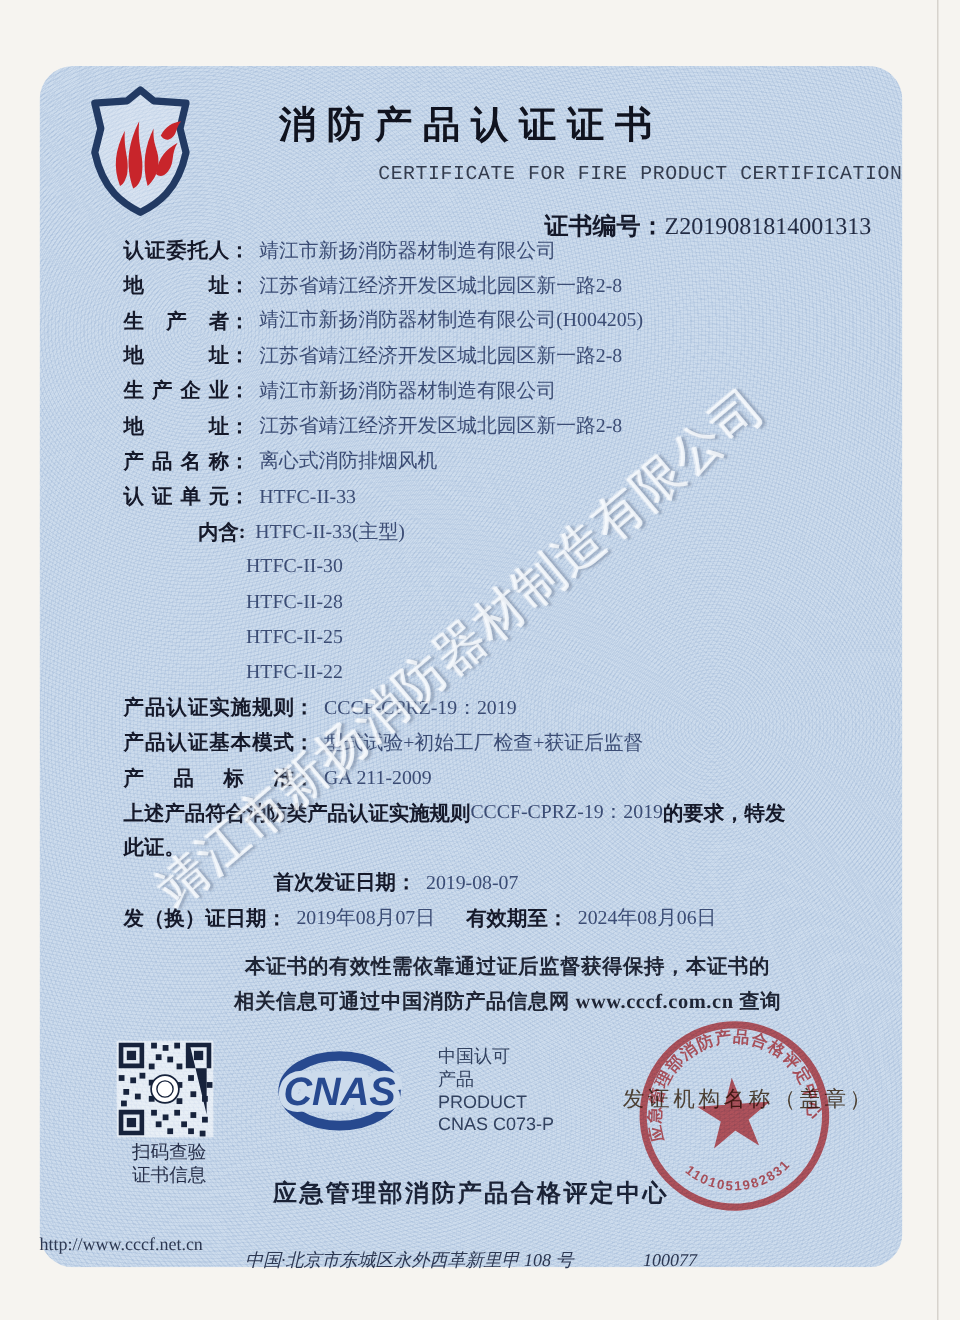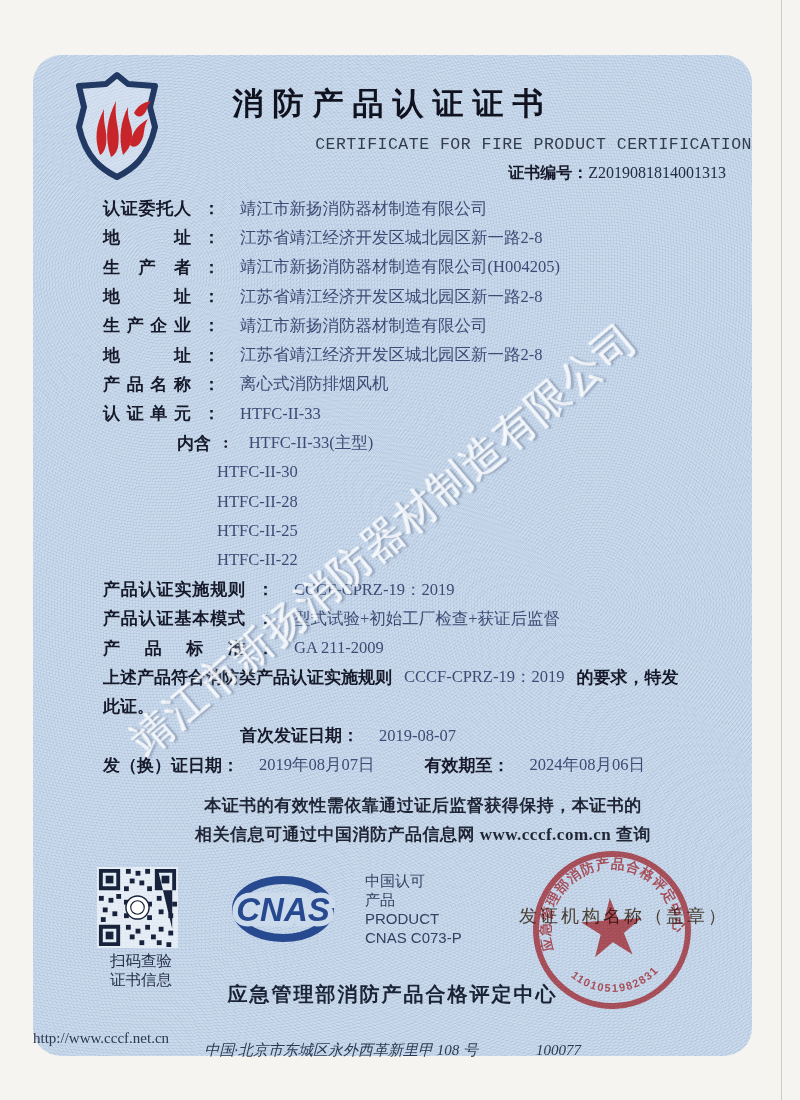--- a/index.html
+++ b/index.html
@@ -17,25 +17,25 @@
       repeating-radial-gradient(circle at 18% 22%, rgba(255,255,255,0) 0 2px, rgba(100,135,185,.12) 2px 3px),
       repeating-radial-gradient(circle at 78% 55%, rgba(255,255,255,0) 0 2px, rgba(100,135,185,.10) 2px 3px),
       repeating-radial-gradient(circle at 45% 88%, rgba(255,255,255,0) 0 3px, rgba(110,145,195,.08) 3px 4px);
     border-radius: 28px;
   }
   .logo{position:absolute;left:25px;top:12px;width:118px;height:118px;}
   .title-wrap{position:absolute;left:0;right:0;top:28px;text-align:center;}
   .title-cn{font-size:31px;font-weight:bold;color:#10131f;letter-spacing:9px;}
   .title-en{margin-top:10px;font-size:16.5px;color:#333c4e;letter-spacing:.5px;
             font-family:Liberation Mono, monospace;text-align:right;}
-  .cert-no{position:absolute;right:26px;top:108px;font-size:16px;color:#232c44;}
+  .cert-no{position:absolute;right:26px;top:120px;font-size:20px;color:#232c44;}
   .cert-no b{color:#15192a;}
 
   .rows{position:absolute;left:70px;top:139px;width:620px;}
-  .line{height:29.3px;display:flex;align-items:center;white-space:nowrap;gap:12px;}
+  .line{height:29.3px;display:flex;align-items:center;white-space:nowrap;}
   .lab{font-weight:bold;color:#15192a;font-size:17px;display:inline-block;
        text-align:justify;text-align-last:justify;}
   .w88{width:88px;} .w140{width:142px;}
   .colon{font-weight:bold;color:#15192a;font-size:17px;margin-right:8px;}
   .val{color:#3b4c74;font-size:16.5px;}
   .sp62{display:inline-block;width:62px;} .sp102{display:inline-block;width:102px;}
   .sp125{display:inline-block;width:125px;}
   .stmt b{color:#15192a;font-size:17px;font-weight:bold;}
   .notice{margin-top:11px;text-align:center;width:640px;}
   .notice .line{justify-content:center;}

